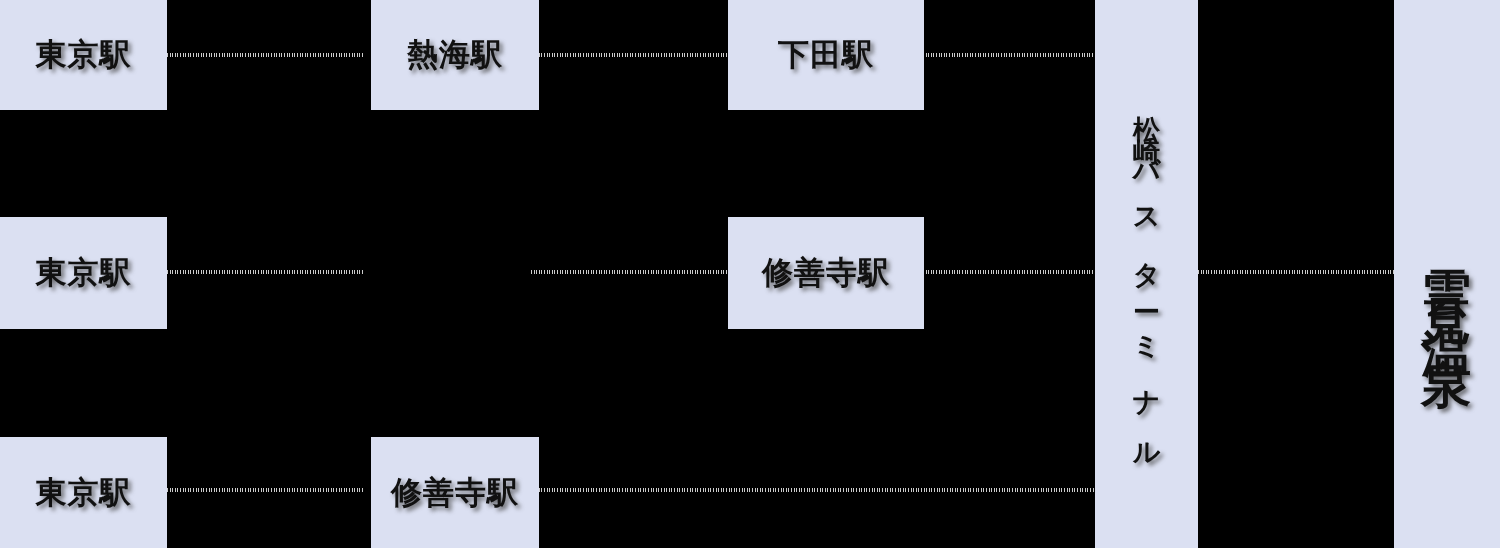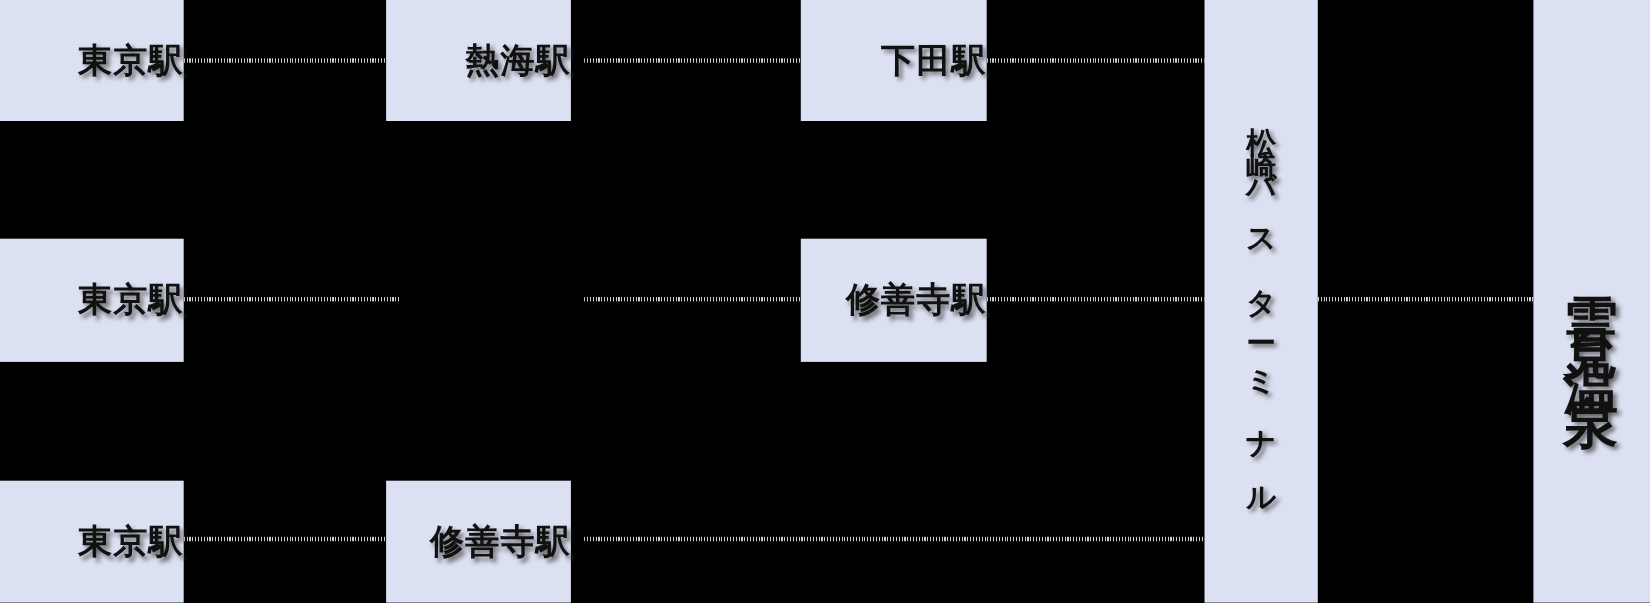--- a/index.html
+++ b/index.html
@@ -14,24 +14,24 @@
     background:var(--background,#000000);
   }
   .node{
     position:absolute;
     background:var(--node_fill,#dbe0f2);
     color:var(--node_text,#111111);
     display:flex;align-items:center;justify-content:center;
     font-weight:bold;
     text-shadow:3px 3px 4px rgba(70,70,70,0.75);
   }
-  .station{font-size:31px;letter-spacing:1px;justify-content:flex-end;}
+  .station{font-size:31px;letter-spacing:1px;}
   .c1{left:0;width:167px;}
-  .c2{left:351px;width:168px;}
-  .c3{left:728px;width:169px;}
+  .c2{left:371px;width:168px;}
+  .c3{left:728px;width:196px;}
   .r1{top:0;height:110px;}
   .r2{top:217px;height:112px;}
   .r3{top:437px;height:111px;}
   .vert{
     writing-mode:vertical-rl;
     text-orientation:upright;
   }
   .terminal{left:1095px;top:0;width:103px;height:548px;}
   .terminal .vert{font-size:27px;letter-spacing:22px;margin-bottom:-22px;}
   .onsen{left:1394px;top:0;width:106px;height:548px;}

